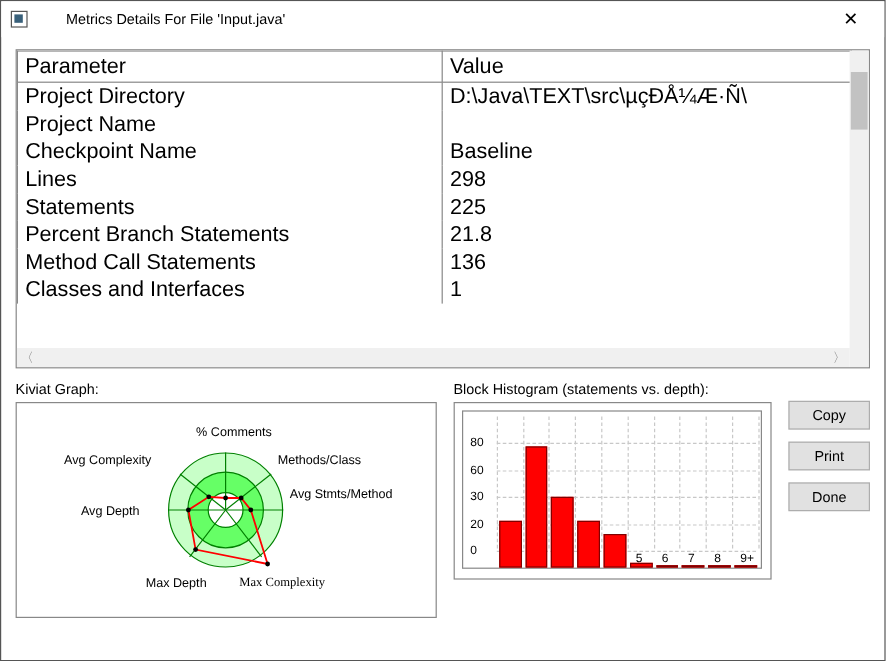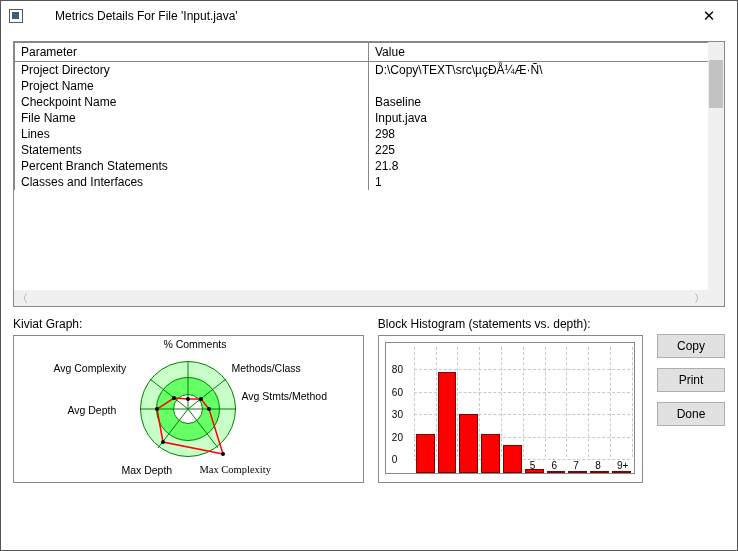--- a/index.html
+++ b/index.html
@@ -4,33 +4,33 @@
 <style>
   * { box-sizing: border-box; font-family: Arial, sans-serif; }
   body { margin: 0; background: #fff; width: 738px; height: 551px; border: 1px solid #555; overflow: hidden; }
   .titlebar { height: 30px; display: flex; align-items: center; padding: 0 8px; background: #fff; }
   .app-icon { width: 14px; height: 14px; border: 1px solid #555; margin-right: 8px; position: relative; }
   .app-icon::after { content: ""; width: 7px; height: 7px; background: #39607a; position: absolute; top: 2px; left: 2px; }
   .title { font-size: 12px; flex: 1; margin-left: 24px; }
   .close { width: 40px; height: 28px; display: flex; align-items: center; justify-content: center; font-size: 15px; cursor: pointer; }
   .content { padding: 10px 12px 12px; }
   .table-wrap { border: 1px solid #888; width: 712px; height: 266px; position: relative; overflow: hidden; }
-  table { border-collapse: collapse; width: 696px; font-size: 12px; }
+  table { border-collapse: collapse; width: 696px; font-size: 18px; }
   th { border: 1px solid #888; text-align: left; font-weight: normal; padding: 2px 6px; background: #fff; }
   td { border-left: 1px solid #888; border-right: 1px solid #888; padding: 1px 6px; }
   td:first-child,th:first-child{width:354px;}
   .vsb { position: absolute; right: 0; top: 0; width: 16px; height: 250px; background: #f0f0f0; }
   .thumb { background: #c2c2c2; height: 48px; width: 14px; margin: 18px 1px 0; }
   .hsb { position: absolute; left: 0; right: 16px; bottom: 0; height: 16px; background: #f0f0f0; display:flex; justify-content:space-between; align-items:center; color:#888;font-size:11px;padding:0 3px; }
   .corner{position:absolute;right:0;bottom:0;width:16px;height:16px;background:#f0f0f0;}
   .graphs { display: flex; margin-top: 10px; gap: 14px; }
   .panel-label { font-size: 12px; margin-bottom: 4px; }
   .panel-box { border: 1px solid #888; background: #fff; }
   .kiviat { width: 352px; }
-  .kiviat .panel-box { height: 148px; display:flex; align-items:center; justify-content:center; position:relative;}
+  .kiviat .panel-box { height: 180px; display:flex; align-items:center; justify-content:center; position:relative;}
   .histo { width: 266px; }
   .histo .panel-box { height: 148px; padding:6px 2px 2px 6px;}
   .btns { width: 68px; display:flex; flex-direction:column; gap:10px; margin-top:17px;}
   .btn { width:68px; height:24px; font-size:12px; border:1px solid #adadad; background:#e1e1e1; cursor:pointer; }
   
   .radar{position:relative;width:130px;height:130px;}
   .radar .ring{position:absolute;border-radius:50%;left:50%;top:50%;transform:translate(-50%,-50%);}
   .r1{width:96px;height:96px;background:#c8ffc8;border:1px solid #008000;}
   .r2{width:64px;height:64px;background:#66ff66;border:1px solid #008000;}
   .r3{width:30px;height:30px;background:#fff;border:1px solid #008000;}
@@ -54,45 +54,45 @@
 <div class="content">
   <div class="table-wrap">
     <table>
       <tbody>
           <tr>
         <th>Parameter</th>
         <th>Value</th>
       </tr>
       <tr>
             <td>Project Directory</td>
-            <td>D:\Copy\TEXT\src\µçÐÅ¼Æ·Ñ\</td>
+            <td>D:\Java\TEXT\src\µçÐÅ¼Æ·Ñ\</td>
           </tr>
       <tr>
             <td>Project Name</td>
             <td></td>
           </tr>
       <tr>
             <td>Checkpoint Name</td>
             <td>Baseline</td>
           </tr>
       <tr>
-            <td>File Name</td>
-            <td>Input.java</td>
-          </tr>
-      <tr>
             <td>Lines</td>
             <td>298</td>
           </tr>
       <tr>
             <td>Statements</td>
             <td>225</td>
           </tr>
       <tr>
             <td>Percent Branch Statements</td>
             <td>21.8</td>
+          </tr>
+      <tr>
+            <td>Method Call Statements</td>
+            <td>136</td>
           </tr>
       <tr>
             <td>Classes and Interfaces</td>
             <td>1</td>
           </tr>
     </tbody>
       </table>
     <div class="vsb">
         <div class="thumb"></div>
       </div>

